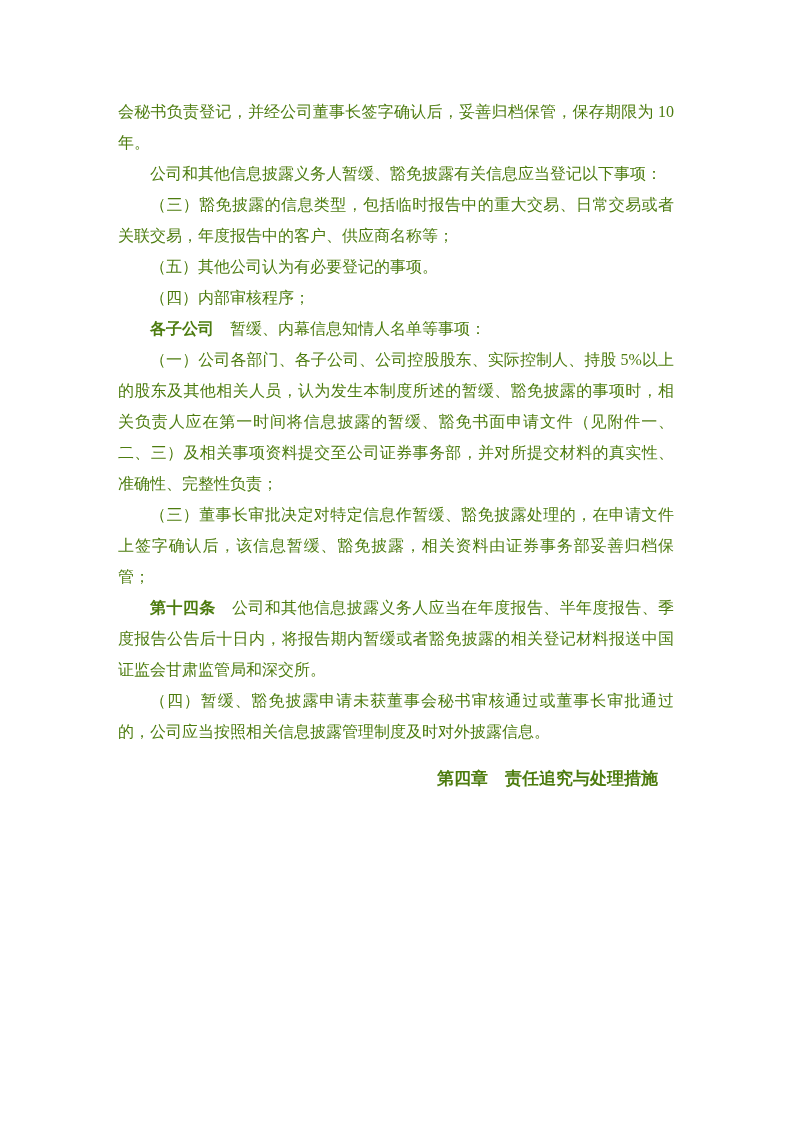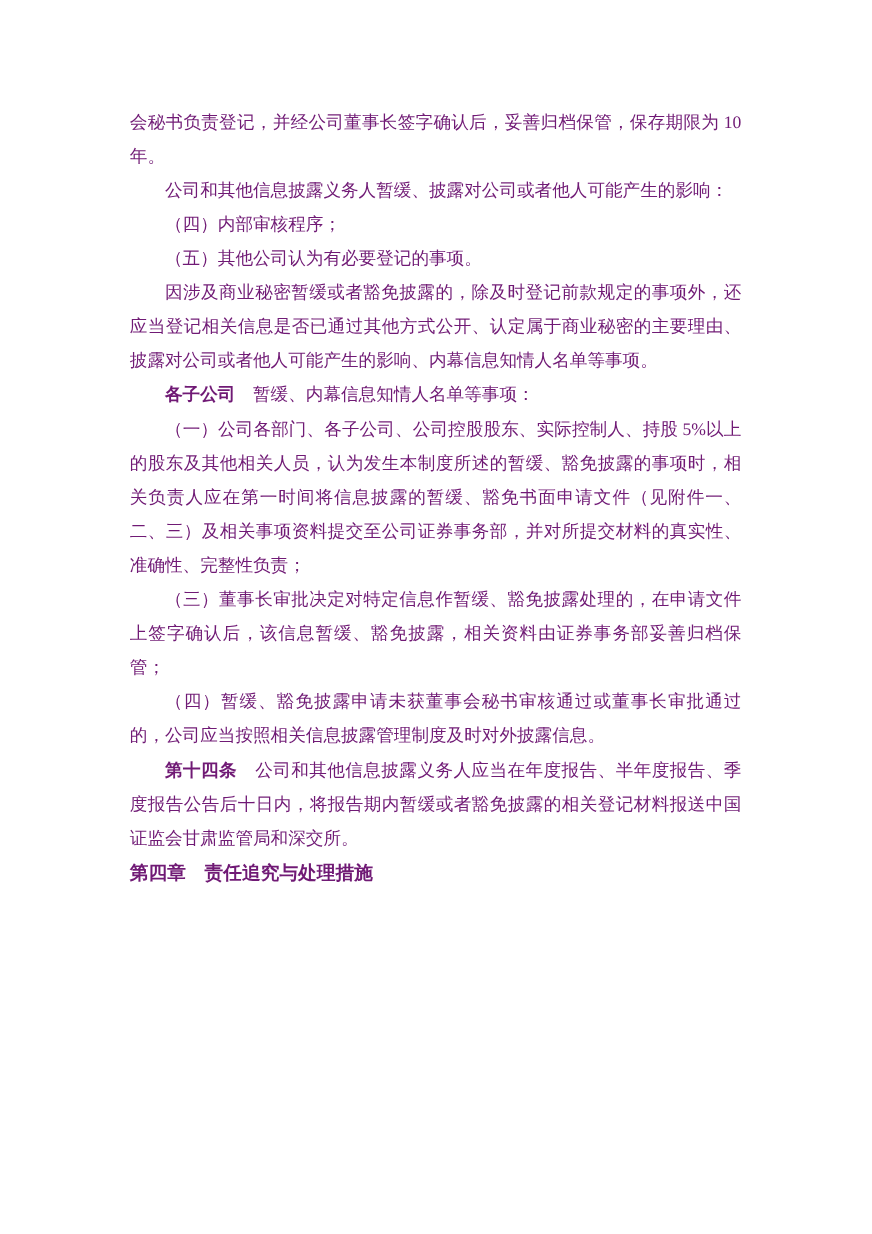--- a/index.html
+++ b/index.html
@@ -7,21 +7,21 @@
     padding: 0;
     background: #ffffff;
   }
   .page {
     position: relative;
     width: 793px;
     height: 1122px;
     background: #ffffff;
     overflow: hidden;
     font-family: "Liberation Serif", "DejaVu Serif", serif;
-    color: #701a75;
+    color: #4d7c0f;
   }
   .content {
     position: absolute;
     top: 96px;
     left: 118px;
     width: 556px;
     font-size: 16px;
     line-height: 31px;
     text-align: justify;
   }
@@ -30,55 +30,55 @@
     padding: 0;
     text-indent: 2em;
   }
   .para.no-indent {
     text-indent: 0;
   }
   .lead {
     font-weight: bold;
   }
   .chapter-heading {
-    margin: 0;
+    margin: 16px;
     padding: 0;
     font-size: 17px;
     line-height: 31px;
     font-weight: bold;
-    text-align: left;
+    text-align: right;
     text-indent: 0;
   }
 </style>
 </head>
 <body>
 
 <div class="page">
   <div class="content">
 
     <p class="para no-indent"><b class="lead"></b><span>会秘书负责登记，并经公司董事长签字确认后，妥善归档保管，保存期限为 10年。</span></p>
 
-    <p class="para"><b class="lead"></b><span>公司和其他信息披露义务人暂缓、披露对公司或者他人可能产生的影响：</span></p>
+    <p class="para"><b class="lead"></b><span>公司和其他信息披露义务人暂缓、豁免披露有关信息应当登记以下事项：</span></p>
 
 
 
+    <p class="para"><b class="lead"></b><span>（三）豁免披露的信息类型，包括临时报告中的重大交易、日常交易或者关联交易，年度报告中的客户、供应商名称等；</span></p>
+
+    <p class="para"><b class="lead"></b><span>（五）其他公司认为有必要登记的事项。</span></p>
 
     <p class="para"><b class="lead"></b><span>（四）内部审核程序；</span></p>
 
-    <p class="para"><b class="lead"></b><span>（五）其他公司认为有必要登记的事项。</span></p>
-
-    <p class="para"><b class="lead"></b><span>因涉及商业秘密暂缓或者豁免披露的，除及时登记前款规定的事项外，还应当登记相关信息是否已通过其他方式公开、认定属于商业秘密的主要理由、披露对公司或者他人可能产生的影响、内幕信息知情人名单等事项。</span></p>
 
     <p class="para"><b class="lead">各子公司</b><span>　暂缓、内幕信息知情人名单等事项：</span></p>
 
     <p class="para"><b class="lead"></b><span>（一）公司各部门、各子公司、公司控股股东、实际控制人、持股 5%以上的股东及其他相关人员，认为发生本制度所述的暂缓、豁免披露的事项时，相关负责人应在第一时间将信息披露的暂缓、豁免书面申请文件（见附件一、二、三）及相关事项资料提交至公司证券事务部，并对所提交材料的真实性、准确性、完整性负责；</span></p>
 
 
     <p class="para"><b class="lead"></b><span>（三）董事长审批决定对特定信息作暂缓、豁免披露处理的，在申请文件上签字确认后，该信息暂缓、豁免披露，相关资料由证券事务部妥善归档保管；</span></p>
 
+    <p class="para"><b class="lead">第十四条</b><span>　公司和其他信息披露义务人应当在年度报告、半年度报告、季度报告公告后十日内，将报告期内暂缓或者豁免披露的相关登记材料报送中国证监会甘肃监管局和深交所。</span></p>
+
     <p class="para"><b class="lead"></b><span>（四）暂缓、豁免披露申请未获董事会秘书审核通过或董事长审批通过的，公司应当按照相关信息披露管理制度及时对外披露信息。</span></p>
-
-    <p class="para"><b class="lead">第十四条</b><span>　公司和其他信息披露义务人应当在年度报告、半年度报告、季度报告公告后十日内，将报告期内暂缓或者豁免披露的相关登记材料报送中国证监会甘肃监管局和深交所。</span></p>
 
     <h2 class="chapter-heading">第四章　责任追究与处理措施</h2>
 
   </div>
 </div>
 
 </body></html>

